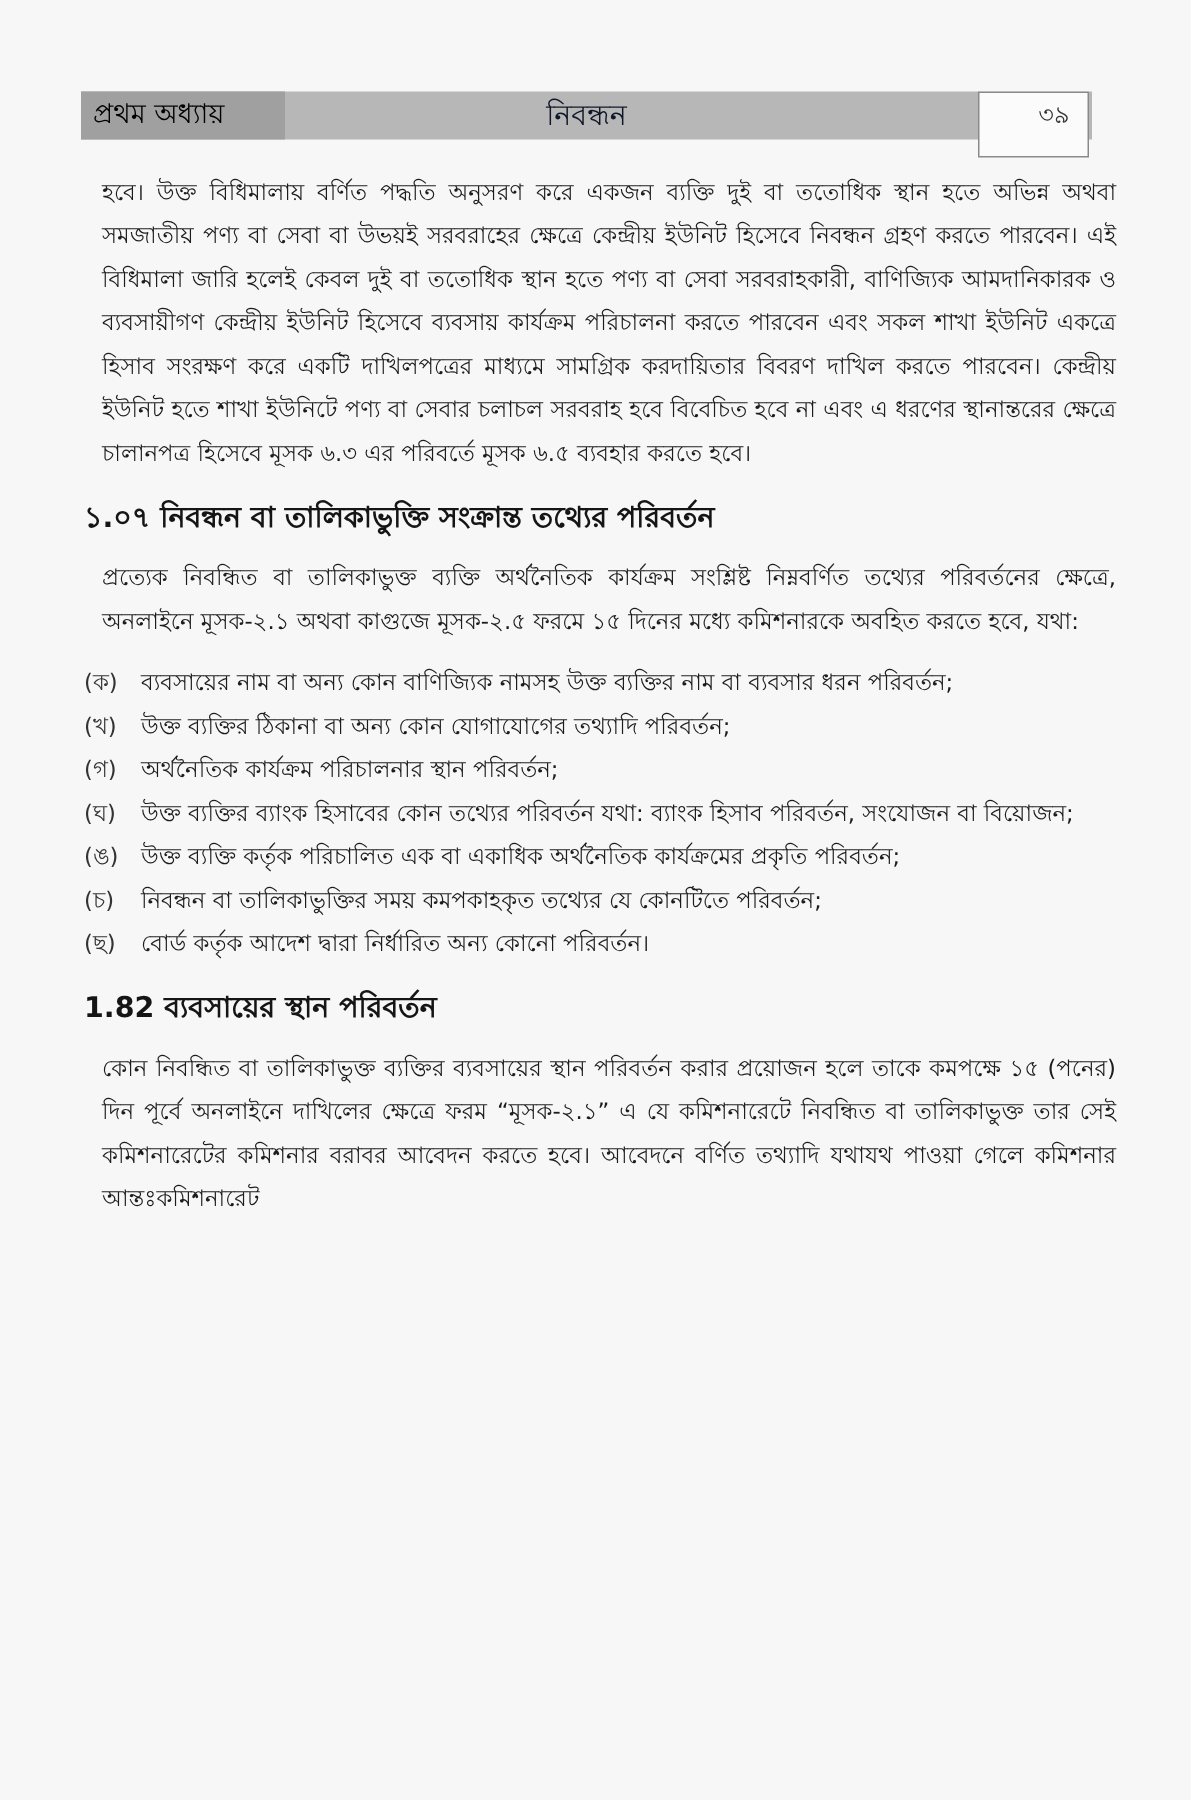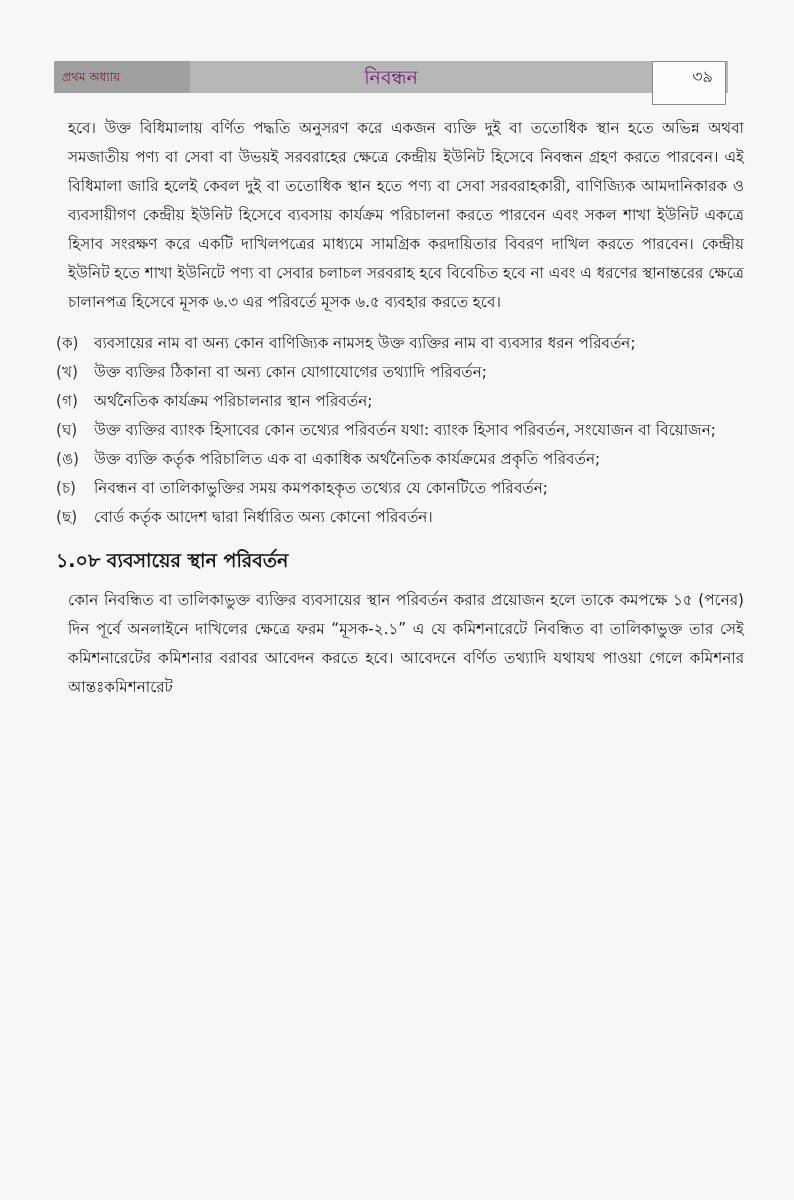--- a/index.html
+++ b/index.html
@@ -11,26 +11,26 @@
     position: relative;
   }
   .page { position: absolute; left: 0; top: 0; width: 794px; height: 1200px; }
   .header-bar {
     position: absolute; left: 54px; top: 61px; width: 674px; height: 32px;
     background: #b7b7b7;
   }
   .header-left {
     position: absolute; left: 0; top: 0; width: 136px; height: 32px;
     background: #a0a0a0;
-    font-size: 12px; line-height: 32px; padding-left: 8px; box-sizing: border-box;
-    color: #7f1d1d;
+    font-size: 18px; line-height: 32px; padding-left: 8px; box-sizing: border-box;
+    color: #000000;
   }
   .header-title {
     position: absolute; left: 0; width: 100%; top: 0; height: 32px;
-    text-align: center; font-size: 19px; line-height: 32px; color: #701a75;
+    text-align: center; font-size: 19px; line-height: 32px; color: #0f172a;
   }
   .page-no {
     position: absolute; left: 652px; top: 61px; width: 74px; height: 44px;
     background: #fbfbfb; border: 1px solid #8a8a8a; box-sizing: border-box;
     font-size: 16px; line-height: 30px; text-align: right; padding-right: 12px; color: #333;
   }
   .content {
     position: absolute; left: 56px; top: 102px; width: 700px;
     font-size: 15.2px; line-height: 29px;
   }
@@ -70,20 +70,22 @@
 
   <div class="header-bar">
     <div class="header-left">প্রথম অধ্যায়</div>
     <div class="header-title">নিবন্ধন</div>
   </div>
   <div class="page-no">৩৯</div>
 
   <div class="content">
     <p class="para">হবে। উক্ত বিধিমালায় বর্ণিত পদ্ধতি অনুসরণ করে একজন ব্যক্তি দুই বা ততোধিক স্থান হতে অভিন্ন অথবা সমজাতীয় পণ্য বা সেবা বা উভয়ই সরবরাহের ক্ষেত্রে কেন্দ্রীয় ইউনিট হিসেবে নিবন্ধন গ্রহণ করতে পারবেন। এই বিধিমালা জারি হলেই কেবল দুই বা ততোধিক স্থান হতে পণ্য বা সেবা সরবরাহকারী, বাণিজ্যিক আমদানিকারক ও ব্যবসায়ীগণ কেন্দ্রীয় ইউনিট হিসেবে ব্যবসায় কার্যক্রম পরিচালনা করতে পারবেন এবং সকল শাখা ইউনিট একত্রে হিসাব সংরক্ষণ করে একটি দাখিলপত্রের মাধ্যমে সামগ্রিক করদায়িতার বিবরণ দাখিল করতে পারবেন। কেন্দ্রীয় ইউনিট হতে শাখা ইউনিটে পণ্য বা সেবার চলাচল সরবরাহ হবে বিবেচিত হবে না এবং এ ধরণের স্থানান্তরের ক্ষেত্রে চালানপত্র হিসেবে মূসক ৬.৩ এর পরিবর্তে মূসক ৬.৫ ব্যবহার করতে হবে।</p>
 
+    <div class="heading">১.০৭ নিবন্ধন বা তালিকাভুক্তি সংক্রান্ত তথ্যের পরিবর্তন</div>
+    <p class="para">প্রত্যেক নিবন্ধিত বা তালিকাভুক্ত ব্যক্তি অর্থনৈতিক কার্যক্রম সংশ্লিষ্ট নিম্নবর্ণিত তথ্যের পরিবর্তনের ক্ষেত্রে, অনলাইনে মূসক-২.১ অথবা কাগুজে মূসক-২.৫ ফরমে ১৫ দিনের মধ্যে কমিশনারকে অবহিত করতে হবে, যথা:</p>
 
     <ul class="list">
       <li class="list-item">
         <span class="list-marker">(ক)</span>
         <span class="list-text">ব্যবসায়ের নাম বা অন্য কোন বাণিজ্যিক নামসহ উক্ত ব্যক্তির নাম বা ব্যবসার ধরন পরিবর্তন;</span>
       </li>
       <li class="list-item">
         <span class="list-marker">(খ)</span>
         <span class="list-text">উক্ত ব্যক্তির ঠিকানা বা অন্য কোন যোগাযোগের তথ্যাদি পরিবর্তন;</span>
       </li>
@@ -102,18 +104,18 @@
       <li class="list-item">
         <span class="list-marker">(চ)</span>
         <span class="list-text">নিবন্ধন বা তালিকাভুক্তির সময় কমপকাহকৃত তথ্যের যে কোনটিতে পরিবর্তন;</span>
       </li>
       <li class="list-item">
         <span class="list-marker">(ছ)</span>
         <span class="list-text">বোর্ড কর্তৃক আদেশ দ্বারা নির্ধারিত অন্য কোনো পরিবর্তন।</span>
       </li>
     </ul>
 
-    <div class="heading">১.০৮ ব্যবসায়ের স্থান পরিবর্তন</div>
+    <div class="heading">1.82 ব্যবসায়ের স্থান পরিবর্তন</div>
     <p class="para">কোন নিবন্ধিত বা তালিকাভুক্ত ব্যক্তির ব্যবসায়ের স্থান পরিবর্তন করার প্রয়োজন হলে তাকে কমপক্ষে ১৫ (পনের) দিন পূর্বে অনলাইনে দাখিলের ক্ষেত্রে ফরম “মূসক-২.১” এ যে কমিশনারেটে নিবন্ধিত বা তালিকাভুক্ত তার সেই কমিশনারেটের কমিশনার বরাবর আবেদন করতে হবে। আবেদনে বর্ণিত তথ্যাদি যথাযথ পাওয়া গেলে কমিশনার আন্তঃকমিশনারেট</p>
   </div>
 
 
 </div>
 
 </body></html>

